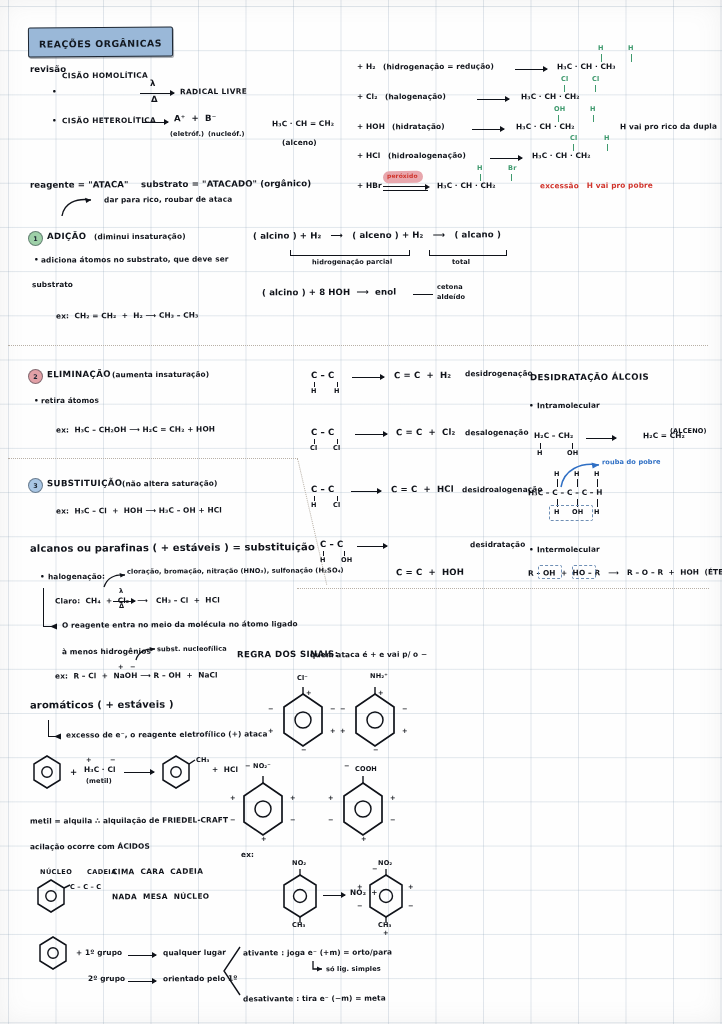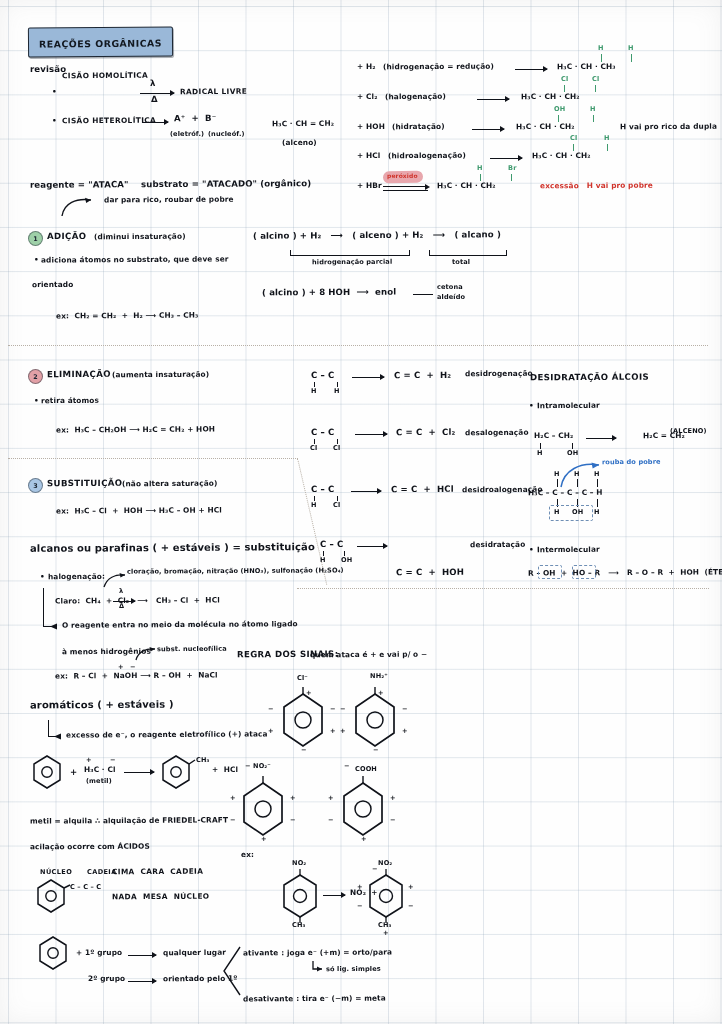--- a/index.html
+++ b/index.html
@@ -131,30 +131,30 @@
   <div class="ink hand md" style="left:174px;top:114px">A⁺  +  B⁻</div>
   <div class="ink hand xs" style="left:170px;top:131px">(eletróf.)</div>
   <div class="ink hand xs" style="left:208px;top:131px">(nucleóf.)</div>
 
   <div class="ink hand md" style="left:30px;top:180px">reagente = "ATACA"    substrato = "ATACADO" (orgânico)</div>
 
   <svg style="left:60px;top:195px" width="40" height="22">
     <path d="M2 21 C4 8, 16 3, 31 5" stroke="#10131a" stroke-width="1.4" fill="none"></path>
     <path d="M31 5 l-6 -2.2 l1.2 5.2 z" fill="#10131a"></path>
   </svg>
-  <div class="ink hand sm" style="left:104px;top:196px">dar para rico, roubar de pobre</div>
+  <div class="ink hand sm" style="left:104px;top:196px">dar para rico, roubar de ataca</div>
 
   <div class="badge g" style="left:28px;top:231px">
     <span>1</span>
   </div>
   <div class="ink hand md cap" style="left:47px;top:232px">ADIÇÃO</div>
   <div class="ink hand sm" style="left:94px;top:233px">(diminui insaturação)</div>
   <div class="ink hand sm" style="left:34px;top:256px">•</div>
   <div class="ink hand sm" style="left:41px;top:256px">adiciona átomos no substrato, que deve ser</div>
-  <div class="ink hand sm" style="left:32px;top:281px">orientado</div>
+  <div class="ink hand sm" style="left:32px;top:281px">substrato</div>
   <div class="ink hand sm" style="left:56px;top:312px">ex:  CH₂ = CH₂  +  H₂ ⟶ CH₃ – CH₃</div>
 
   <div class="ink hand sm" style="left:272px;top:120px">H₃C · CH = CH₂</div>
   <div class="ink hand sm" style="left:282px;top:139px">(alceno)</div>
 
   <div class="ink hand sm" style="left:357px;top:63px">+ H₂</div>
   <div class="ink hand sm" style="left:383px;top:63px">(hidrogenação = redução)</div>
   <div class="arrow" style="left:515px;top:69px;width:32px"></div>
   <div class="ink hand sm" style="left:557px;top:63px">H₃C · CH · CH₃</div>
   <div class="ink hand xs green" style="left:598px;top:45px">H</div>

